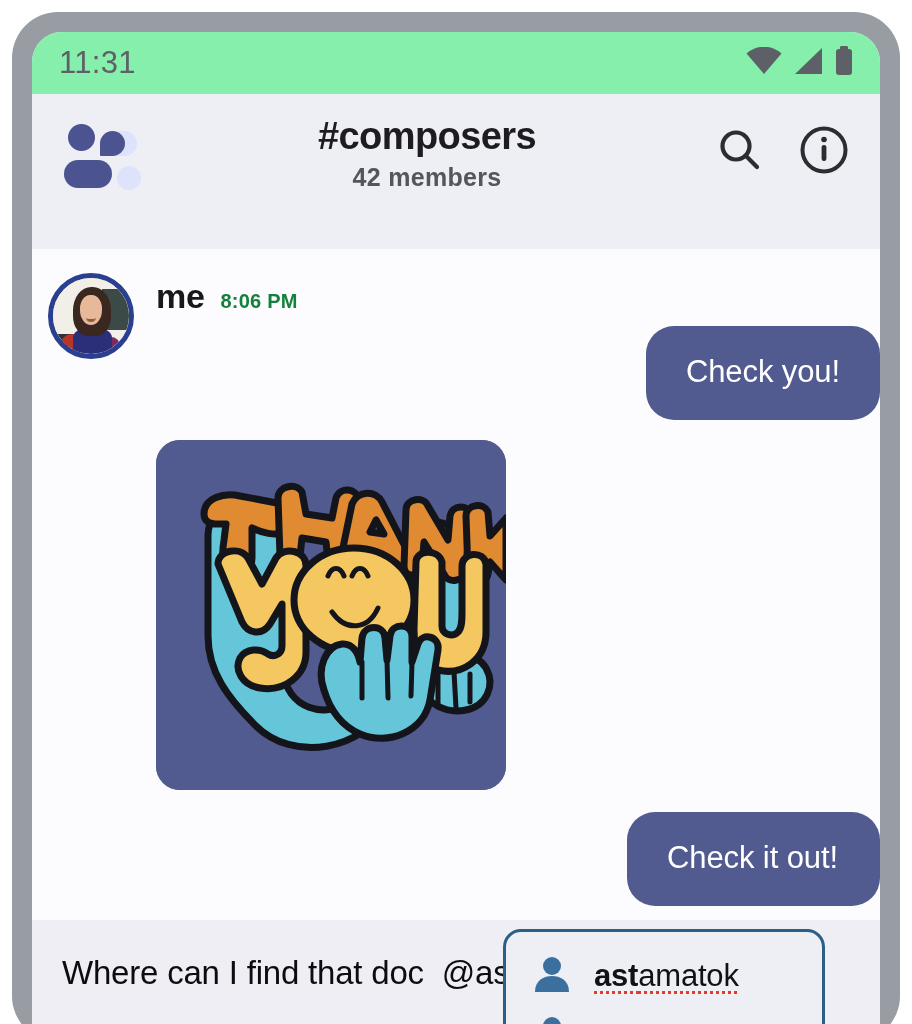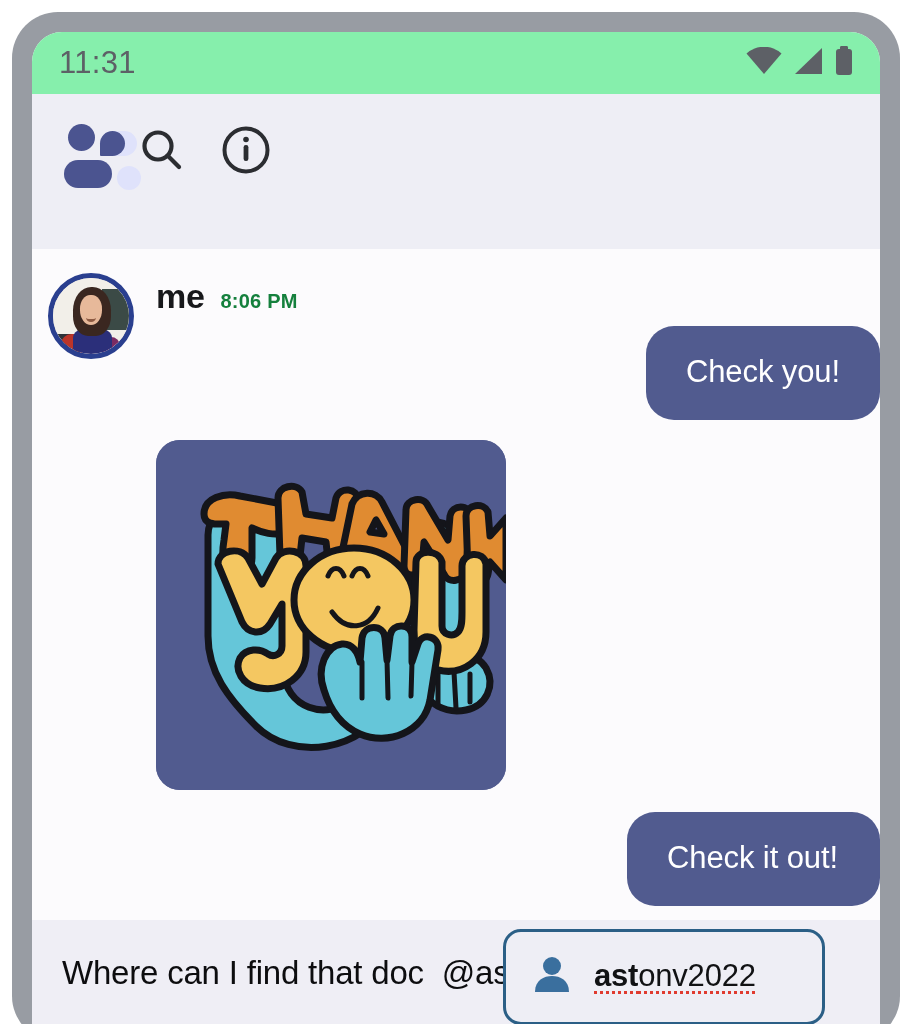--- a/index.html
+++ b/index.html
@@ -306,20 +306,24 @@
 
     <div id="app-header">
       <div id="app-logo">
         <span class="logo-dot-tl"></span>
         <span class="logo-pill-tr"></span>
         <span class="logo-leaf"></span>
         <span class="logo-pill-bl"></span>
         <span class="logo-dot-br"></span>
       </div>
 
+      <div id="header-titles">
+        <div id="channel-name">#composers</div>
+        <div id="member-count">42 members</div>
+      </div>
 
       <div id="header-actions">
         <div class="header-btn">
           <span>
             <svg width="46" height="46" viewBox="0 0 46 46">
               <circle cx="19" cy="19" r="13.5" fill="none" stroke="#2b2d31" stroke-width="4.2"></circle>
               <line x1="28.8" y1="28.8" x2="40" y2="40" stroke="#2b2d31" stroke-width="4.2" stroke-linecap="round"></line>
             </svg>
           </span>
         </div>
@@ -412,20 +416,29 @@
       </div>
 
       <div id="mention-popup">
         <div class="mention-item">
           <span class="mention-avatar">
             <svg width="40" height="40" viewBox="0 0 40 40">
               <circle cx="20" cy="12" r="9" fill="#3a6f9e"></circle>
               <path d="M3 38 C3 26 12 22 20 22 C28 22 37 26 37 38 Z" fill="#3a6f9e"></path>
             </svg>
           </span>
+          <span class="mention-name spell"><span class="m-pre">ast</span><span class="m-rest">amatok</span></span>
+        </div>
+        <div class="mention-item">
+          <span class="mention-avatar">
+            <svg width="40" height="40" viewBox="0 0 40 40">
+              <circle cx="20" cy="12" r="9" fill="#3a6f9e"></circle>
+              <path d="M3 38 C3 26 12 22 20 22 C28 22 37 26 37 38 Z" fill="#3a6f9e"></path>
+            </svg>
+          </span>
           <span class="mention-name spell"><span class="m-pre">ast</span><span class="m-rest">onv2022</span></span>
         </div>
 
       </div>
     </div>
 
     <div id="composer">
       <div id="composer-text" placeholder="Message #composers">Where can I find that doc  @ast</div>
     </div>
 

